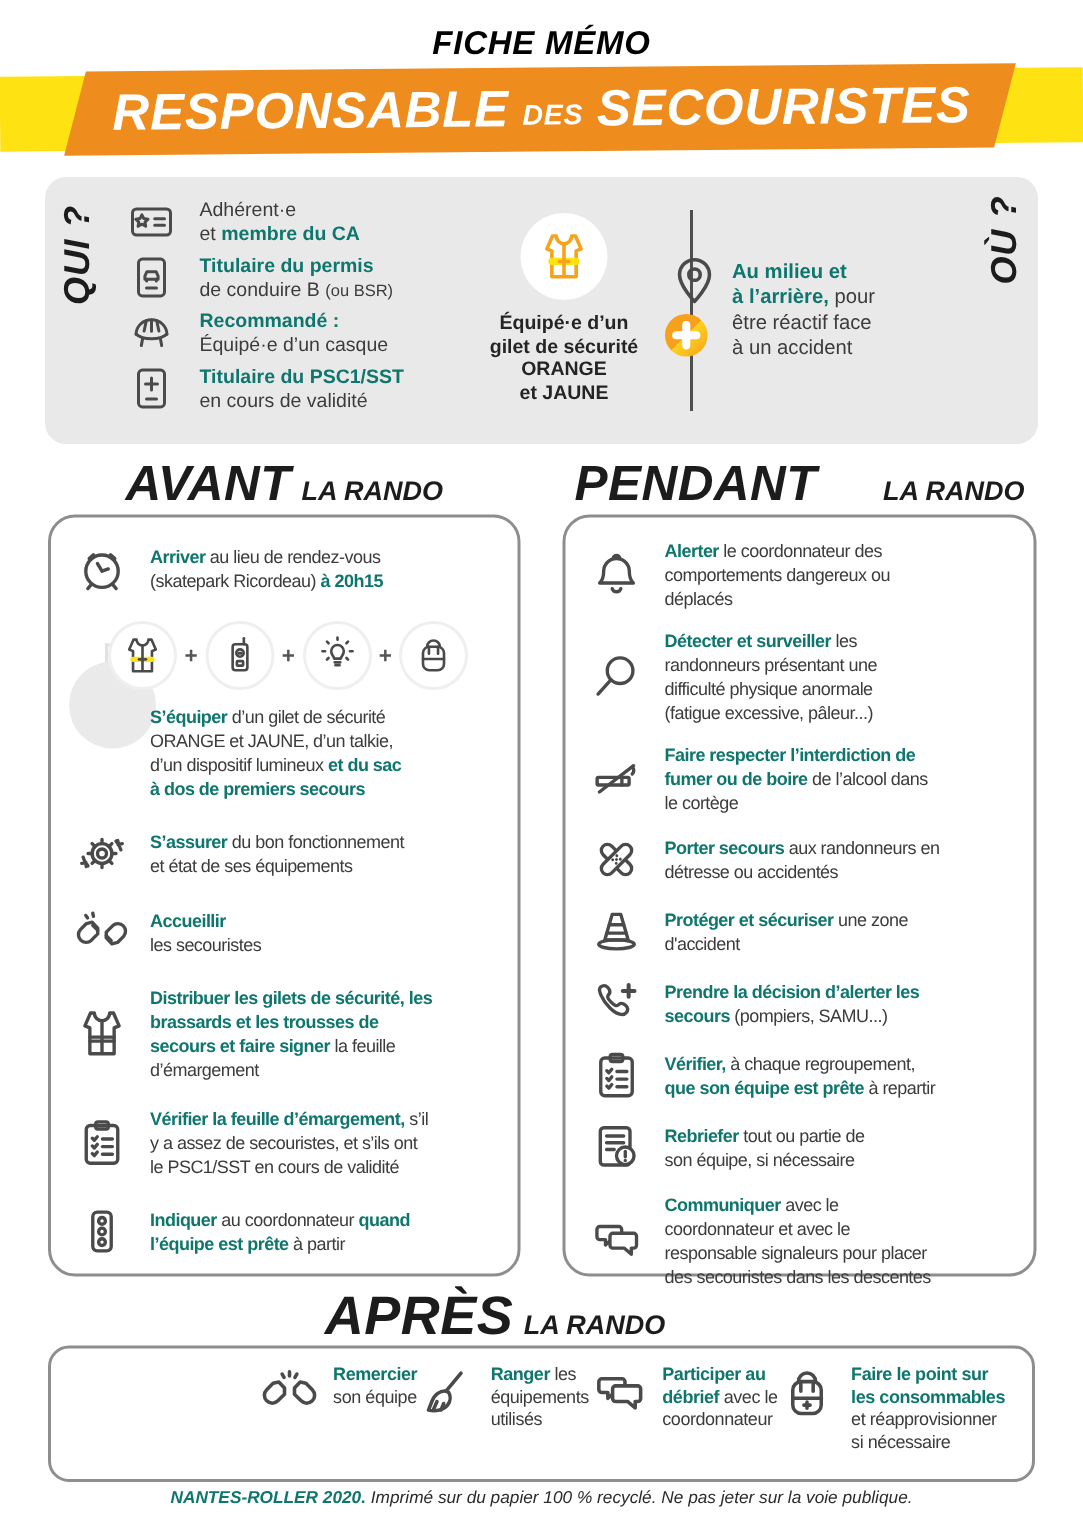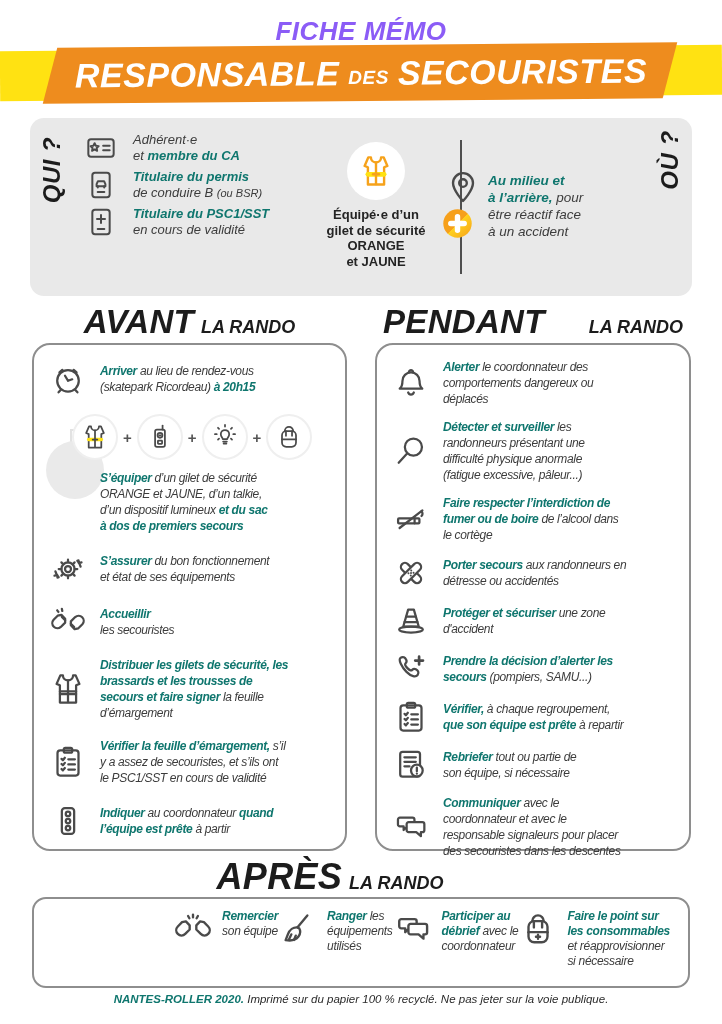--- a/index.html
+++ b/index.html
@@ -3,27 +3,27 @@
 <meta charset="utf-8">
 <style>
   html,body{margin:0;padding:0;}
   body{
     width:722px;height:1024px;position:relative;overflow:hidden;
     background:#ffffff;color:#3c3c3c;
     font-family:"Liberation Sans",sans-serif;
     -webkit-font-smoothing:antialiased;
   }
   b{font-weight:700;color:#0f766e;}
-  .parts{white-space:pre-line;margin:0;font-style:italic;}
+  .parts{white-space:pre-line;margin:0;}
   .sm{font-size:11px;}
 
   
   .kicker{
     position:absolute;top:16px;left:0;width:100%;text-align:center;
-    font-size:26px;font-weight:800;font-style:italic;color:#8b5cf6;letter-spacing:.5px;
+    font-size:22px;font-weight:800;font-style:italic;color:#000000;letter-spacing:.5px;
   }
   .banner{position:absolute;top:48px;left:0;width:722px;height:50px;transform:rotate(-0.5deg);}
   .banner-yellow{position:absolute;inset:0;background:#FFE212;}
   .banner-orange{
     position:absolute;top:-3px;bottom:-3px;left:50px;width:620px;
     background:#EE8C1E;transform:skewX(-15deg);
   }
   .banner-text{
     position:absolute;inset:0;display:flex;align-items:center;justify-content:center;gap:9px;
     color:#fff;font-style:italic;font-weight:800;
@@ -154,20 +154,32 @@
       <span class="ic">
         <svg viewBox="0 0 24 24" fill="none" stroke="currentColor" stroke-width="1.5" stroke-linecap="round" stroke-linejoin="round">
             <rect x="5.5" y="2.8" width="13" height="18.4" rx="2"></rect>
             <path d="M8.7 12.9v-1.6l1-2.2h4.6l1 2.2v1.6z"></path>
             <path d="M9.6 12.9v.9M14.4 12.9v.9"></path>
             <path d="M9.5 17.2h5"></path>
           </svg>
       </span>
       <p class="txt parts"><b>Titulaire du permis</b><span>
 de conduire B </span><span class="sm">(ou BSR)</span></p>
+    </div>
+    <div class="who-row">
+      <span class="ic">
+        <svg viewBox="0 0 24 24" fill="none" stroke="currentColor" stroke-width="1.5" stroke-linecap="round" stroke-linejoin="round">
+            <path d="M4.3 12.6a7.7 7.2 0 0 1 15.4 0"></path>
+            <path d="M4.3 12.6c1.6 1.5 4.3 2.3 7.7 2.3s6.1-.8 7.7-2.3"></path>
+            <path d="M9.4 5.9L8.3 11M12 5.5v5.6M14.6 5.9l1.1 5.1"></path>
+            <path d="M7.6 14.6l-.7 3.7M16.4 14.6l.7 3.7"></path>
+          </svg>
+      </span>
+      <p class="txt parts"><b>Recommandé :</b><span>
+Équipé·e d’un casque</span></p>
     </div>
     <div class="who-row">
       <span class="ic">
         <svg viewBox="0 0 24 24" fill="none" stroke="currentColor" stroke-width="1.5" stroke-linecap="round" stroke-linejoin="round">
             <rect x="5.5" y="2.8" width="13" height="18.4" rx="2"></rect>
             <path d="M12 6.8v6M9 9.8h6"></path>
             <path d="M9.5 17.2h5"></path>
           </svg>
       </span>
       <p class="txt parts"><b>Titulaire du PSC1/SST</b><span>

